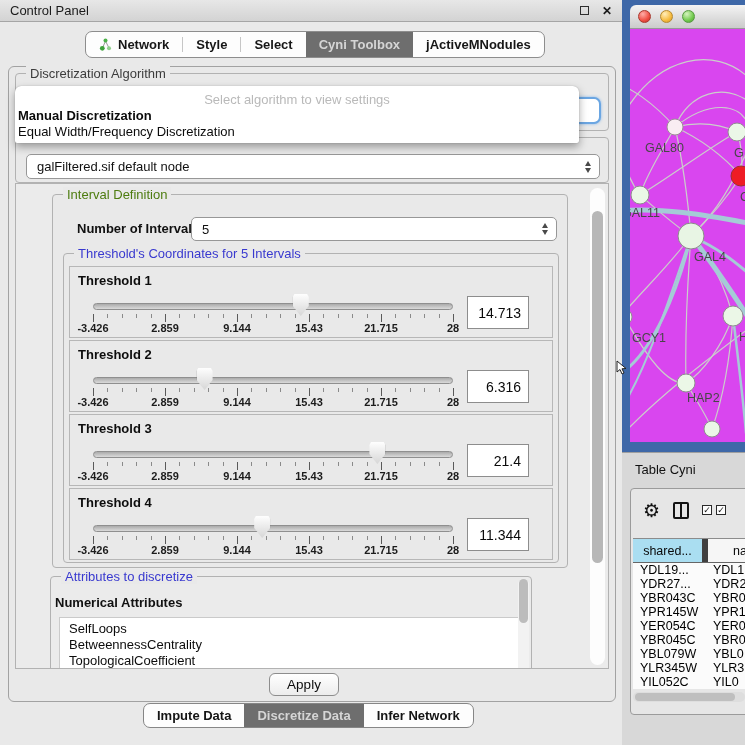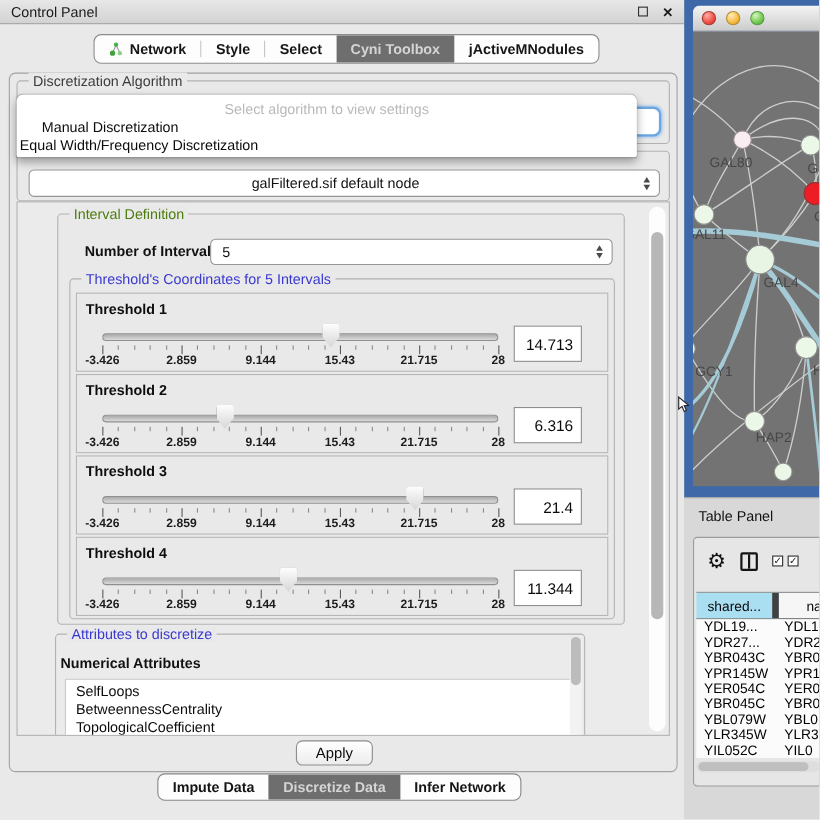--- a/index.html
+++ b/index.html
@@ -35,30 +35,30 @@
   .algo-group { left:6px; top:6px; width:594px; height:58px; }
 
   .focus-ring { position:absolute; left:552px; top:30px; width:40px; height:27px; background:#fff;
     border:2.5px solid #6ba6e2; border-radius:7px; box-shadow:0 0 3px #86b6ea; z-index:5; }
 
   .popup { position:absolute; left:6px; top:19px; width:564px; height:57px; background:#fff;
     border-radius:6px 6px 2px 2px; box-shadow:0 4px 9px rgba(0,0,0,.35), 0 0 1px #9a9a9a;
     z-index:20; font-size:13px; padding-top:6px; }
   .popup .hint { text-align:center; color:#b9b9b9; line-height:16px; }
   .popup .opt { padding-left:3px; line-height:16px; color:#0b0b0b; }
-  .popup .opt.b { font-weight:normal;margin-left:20px; }
+  .popup .opt.b { font-weight:bold; }
 
   .td-group { left:6px; top:70px; width:594px; height:46px; }
   .combo { position:relative; background:#fff; border:1px solid #979797; border-radius:5px;
     display:flex; align-items:center; font-size:13px; color:#111; padding:0 26px 0 10px; }
   .combo .arr { position:absolute; right:8px; top:50%; transform:translateY(-50%);
     display:flex; flex-direction:column; gap:2px; }
   .arr .up { width:0; height:0; border-left:3.5px solid transparent; border-right:3.5px solid transparent; border-bottom:5px solid #4a4a4a; }
   .arr .dn { width:0; height:0; border-left:3.5px solid transparent; border-right:3.5px solid transparent; border-top:5px solid #4a4a4a; }
-  .td-combo { position:absolute; left:10px; top:16px; width:574px; height:25px;justify-content:center; }
+  .td-combo { position:absolute; left:10px; top:16px; width:574px; height:25px; }
 
   .main-area { position:absolute; left:6px; top:116px; width:594px; height:486px;
     border:1px solid #b2b2b2; background:#ebebeb; overflow:hidden; }
   .vscroll { position:absolute; right:3px; top:4px; width:15px; height:477px; background:#fdfdfd; border-radius:8px; }
   .vscroll .thumb { position:absolute; left:2px; right:2px; top:23px; height:352px; background:#b7b7b7; border-radius:6px; }
 
   .interval-group { left:36px; top:10px; width:516px; height:374px; background:#e9e9e9; }
   .interval-group .group-label, .thr-group .group-label, .attrs-group .group-label { background:#e9e9e9; }
   .noi-label { position:absolute; left:24px; top:26px; font-size:13px; font-weight:bold; color:#111; }
   .noi-combo { position:absolute; left:138px; top:22px; width:366px; height:24px; }
@@ -100,21 +100,21 @@
   
   .right-region { position:absolute; left:622px; top:0; width:123px; height:745px; background:#dcdcdc; }
   .net-window { position:absolute; left:0; top:0; width:123px; height:452px; background:#3e68a8; }
   .net-titlebar { position:absolute; left:8px; top:5px; width:115px; height:24px;
     background:linear-gradient(#f4f4f4,#cbcbcb); border-radius:6px 0 0 0; border-bottom:1px solid #979797;
     display:flex; align-items:center; gap:9px; padding-left:8px; }
   .light { width:13px; height:13px; border-radius:50%; }
   .light.red { background:radial-gradient(circle at 35% 28%, #ffada7, #ef4f43 60%, #b93327); border:1px solid #a8372d; }
   .light.yellow { background:radial-gradient(circle at 35% 28%, #ffeebb, #f6bb3f 60%, #cd9425); border:1px solid #b5892f; }
   .light.green { background:radial-gradient(circle at 35% 28%, #d6f3c0, #72cb4e 60%, #4d9a33); border:1px solid #559a40; }
-  .net-canvas { position:absolute; left:8px; top:29px; width:115px; height:413px; background:#737373; overflow:hidden; }
+  .net-canvas { position:absolute; left:8px; top:29px; width:115px; height:413px; background:#d946ef; overflow:hidden; }
 
   .right-lower { position:absolute; left:0; top:452px; width:123px; height:293px; background:#d8d8d8; border-top:1px solid #9f9f9f; }
   .tp-title { position:absolute; left:13px; top:9px; font-size:13px; color:#111; }
   .tp-box { position:absolute; left:8px; top:35px; width:116px; height:227px; background:#e6e6e6;
     border:1px solid #9b9b9b; border-radius:4px 0 0 4px; overflow:hidden; }
   .tp-toolbar { position:absolute; left:0; top:0; width:100%; height:42px; display:flex; align-items:center; gap:13px; padding-left:12px; }
   .gear { font-size:19px; color:#111; line-height:1; }
   .col-ic { width:16px; height:17px; border:2px solid #131313; border-radius:2px; position:relative; }
   .col-ic::after { content:""; position:absolute; left:50%; top:0; bottom:0; width:2px; background:#131313; transform:translateX(-50%); }
   .cb-pair { display:flex; gap:4px; }
@@ -476,21 +476,21 @@
             <circle cx="103" cy="287" r="10" fill="#ebf7e7" stroke="#8f8f8f" stroke-width="1"></circle>
             <text x="109" y="312" font-size="12.5" fill="#474747" font-family="&quot;Liberation Sans&quot;, sans-serif">H</text>
             <circle cx="56" cy="354" r="9" fill="#ebf7e7" stroke="#8f8f8f" stroke-width="1"></circle>
             <text x="57" y="373" font-size="12.5" fill="#474747" font-family="&quot;Liberation Sans&quot;, sans-serif">HAP2</text>
             <circle cx="82" cy="400" r="8" fill="#ebf7e7" stroke="#8f8f8f" stroke-width="1"></circle>
           </svg>
       </div>
     </div>
 
     <div class="right-lower">
-      <span class="tp-title">Table Panel</span>
+      <span class="tp-title">Table Cyni</span>
 
       <div class="tp-box">
         <div class="tp-toolbar">
           <span class="gear">⚙</span>
           <span class="col-ic"></span>
           <span class="cb-pair">
             <span class="mini-cb">✓</span>
             <span class="mini-cb">✓</span>
           </span>
         </div>

